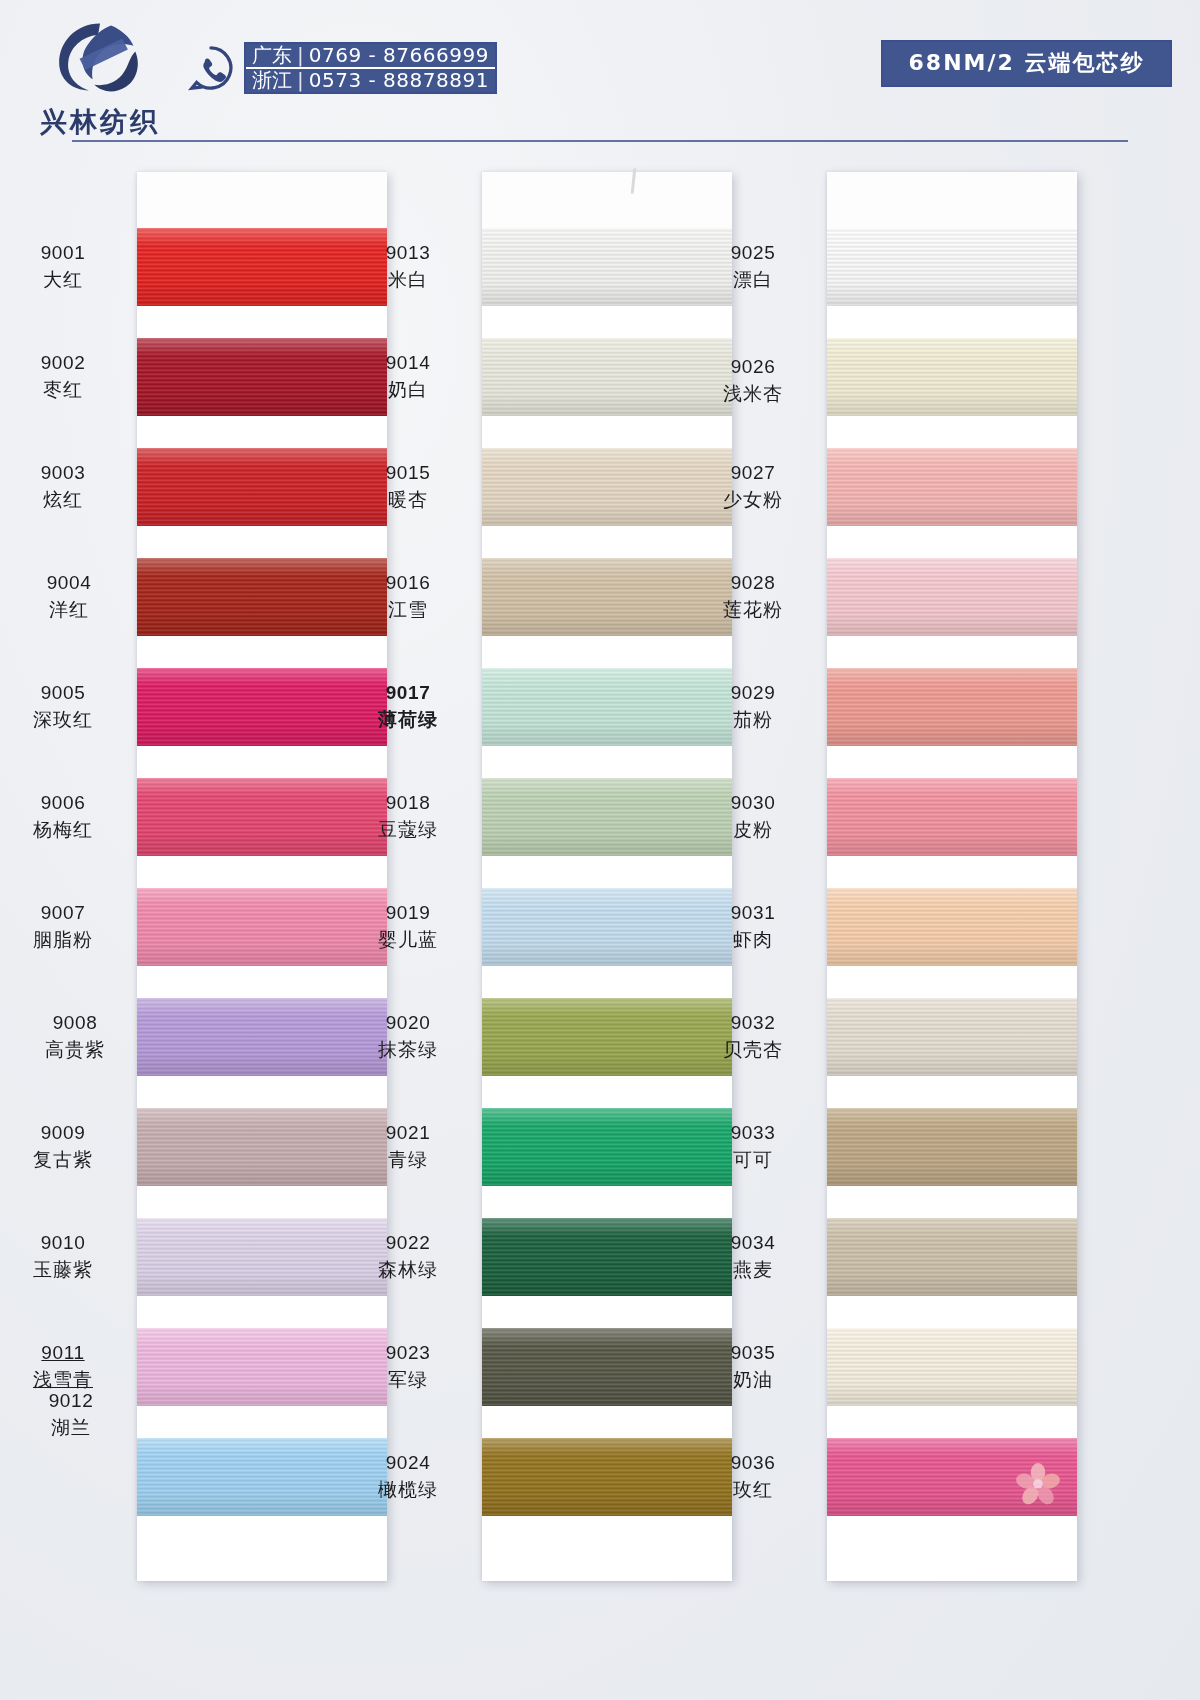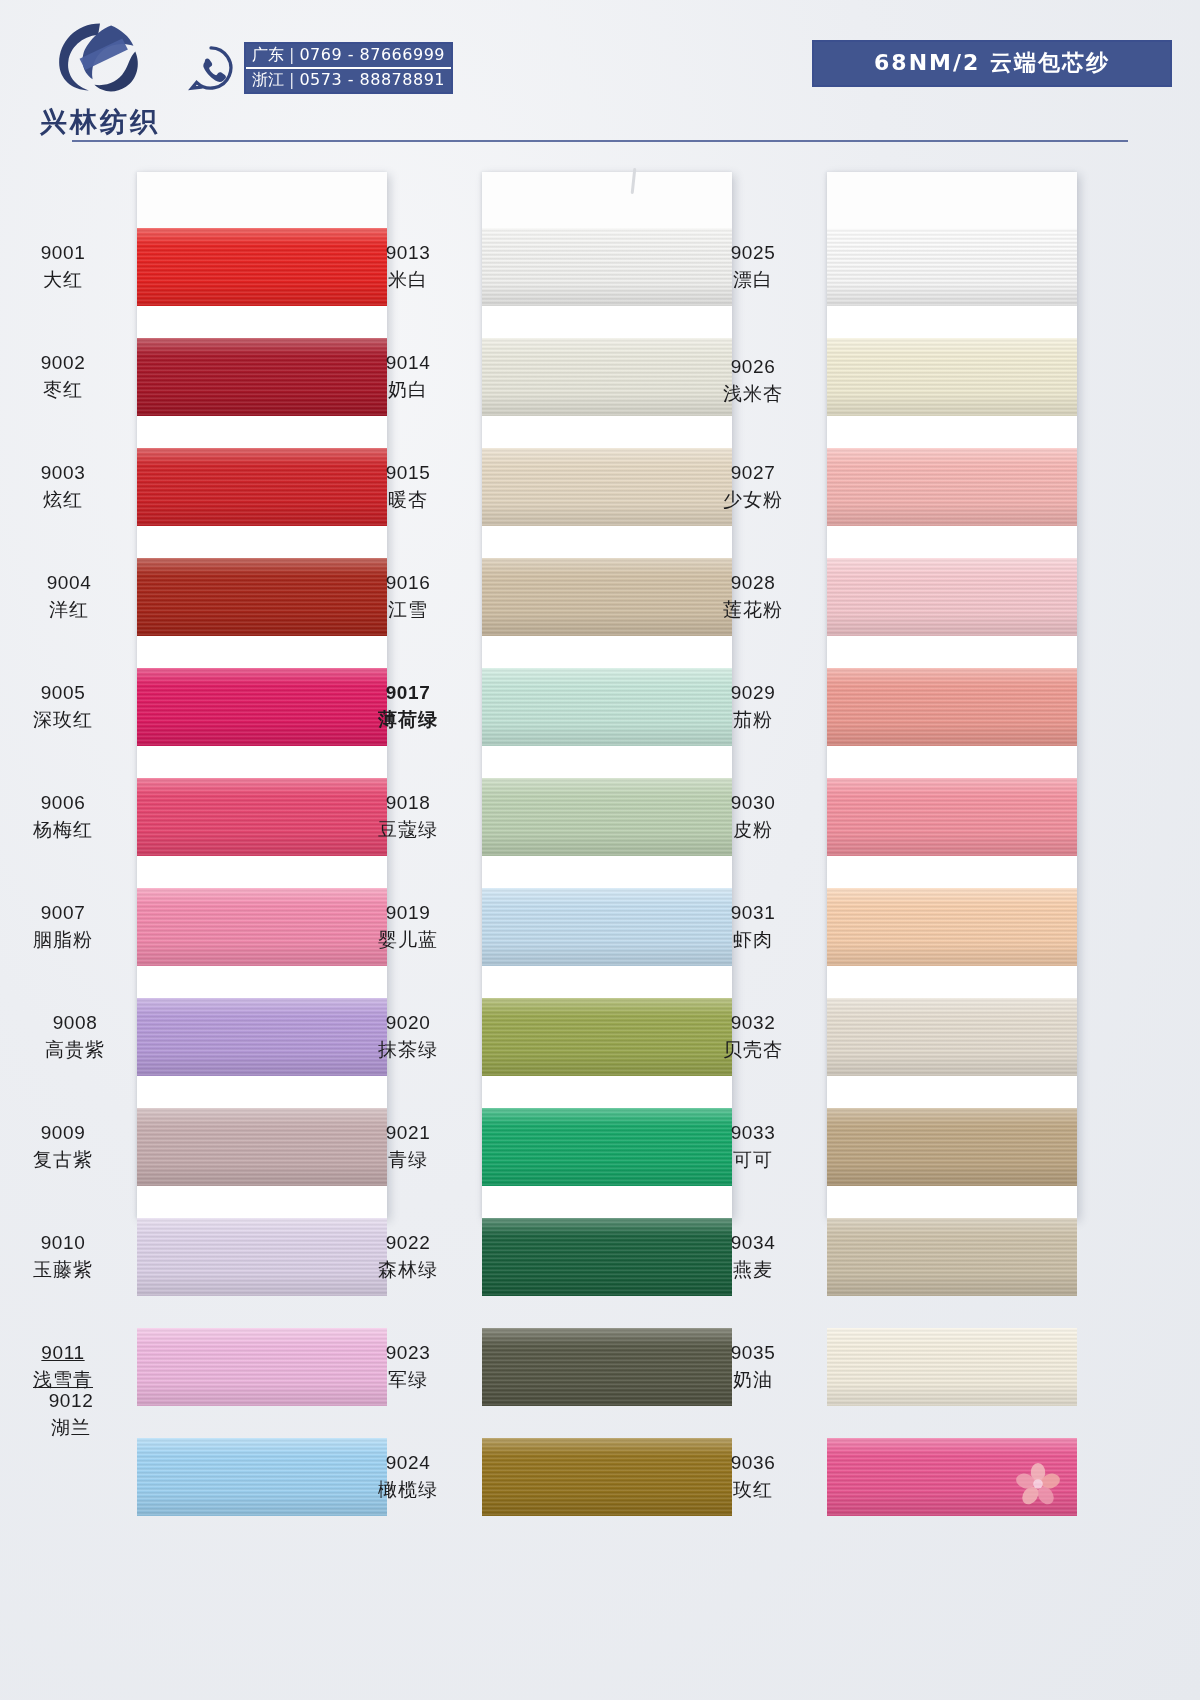--- a/index.html
+++ b/index.html
@@ -67,35 +67,35 @@
     border: 2px solid #3b4f8e;
     background: #41558f;
     display: flex;
     flex-direction: column;
   }
   .phone-row {
     display: flex;
     align-items: flex-end;
     padding: 1px 6px 2px 6px;
     color: #ffffff;
-    font-size: 16px;
+    font-size: 20px;
     line-height: 20px;
     white-space: nowrap;
     font-family: "DejaVu Sans", "Liberation Sans", sans-serif;
   }
   .phone-row + .phone-row { border-top: 2px solid #ffffff; }
   .phone-region { letter-spacing: 0px; }
   .phone-sep { margin: 0 5px; opacity: .85; }
   .phone-num { letter-spacing: .5px; }
 
   .spec-box {
     position: absolute;
     right: 28px;
     top: 40px;
-    width: 360px;
+    width: 291px;
     border: 2px solid #3b4f8e;
   }
   .spec-title {
     background: #41558f;
     color: #ffffff;
     font-size: 22px;
     letter-spacing: 2px;
     text-align: center;
     padding: 6px 0 7px 0;
     font-weight: bold;
@@ -128,21 +128,21 @@
     top: 172px;
     left: 0;
     width: 1200px;
     height: 1420px;
   }
 
   .card-col {
     position: absolute;
     top: 0;
     width: 250px;
-    height: 1046px;
+    height: 1409px;
     background: #ffffff;
     box-shadow: 3px 3px 9px rgba(60,70,90,.22), -1px 0 3px rgba(60,70,90,.10);
   }
   .card-col.c1 { left: 137px; }
   .card-col.c2 { left: 482px; }
   .card-col.c3 { left: 827px; }
 
   
   .swatch {
     position: absolute;

